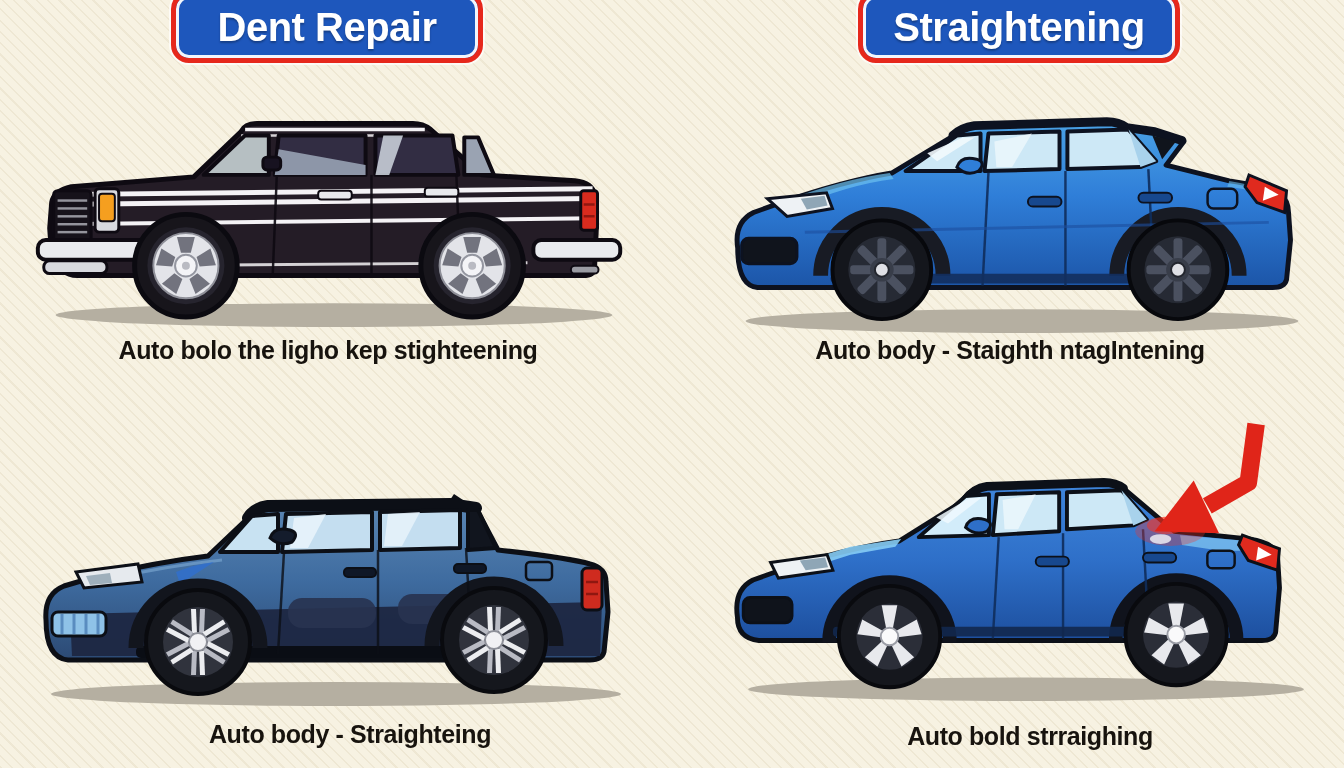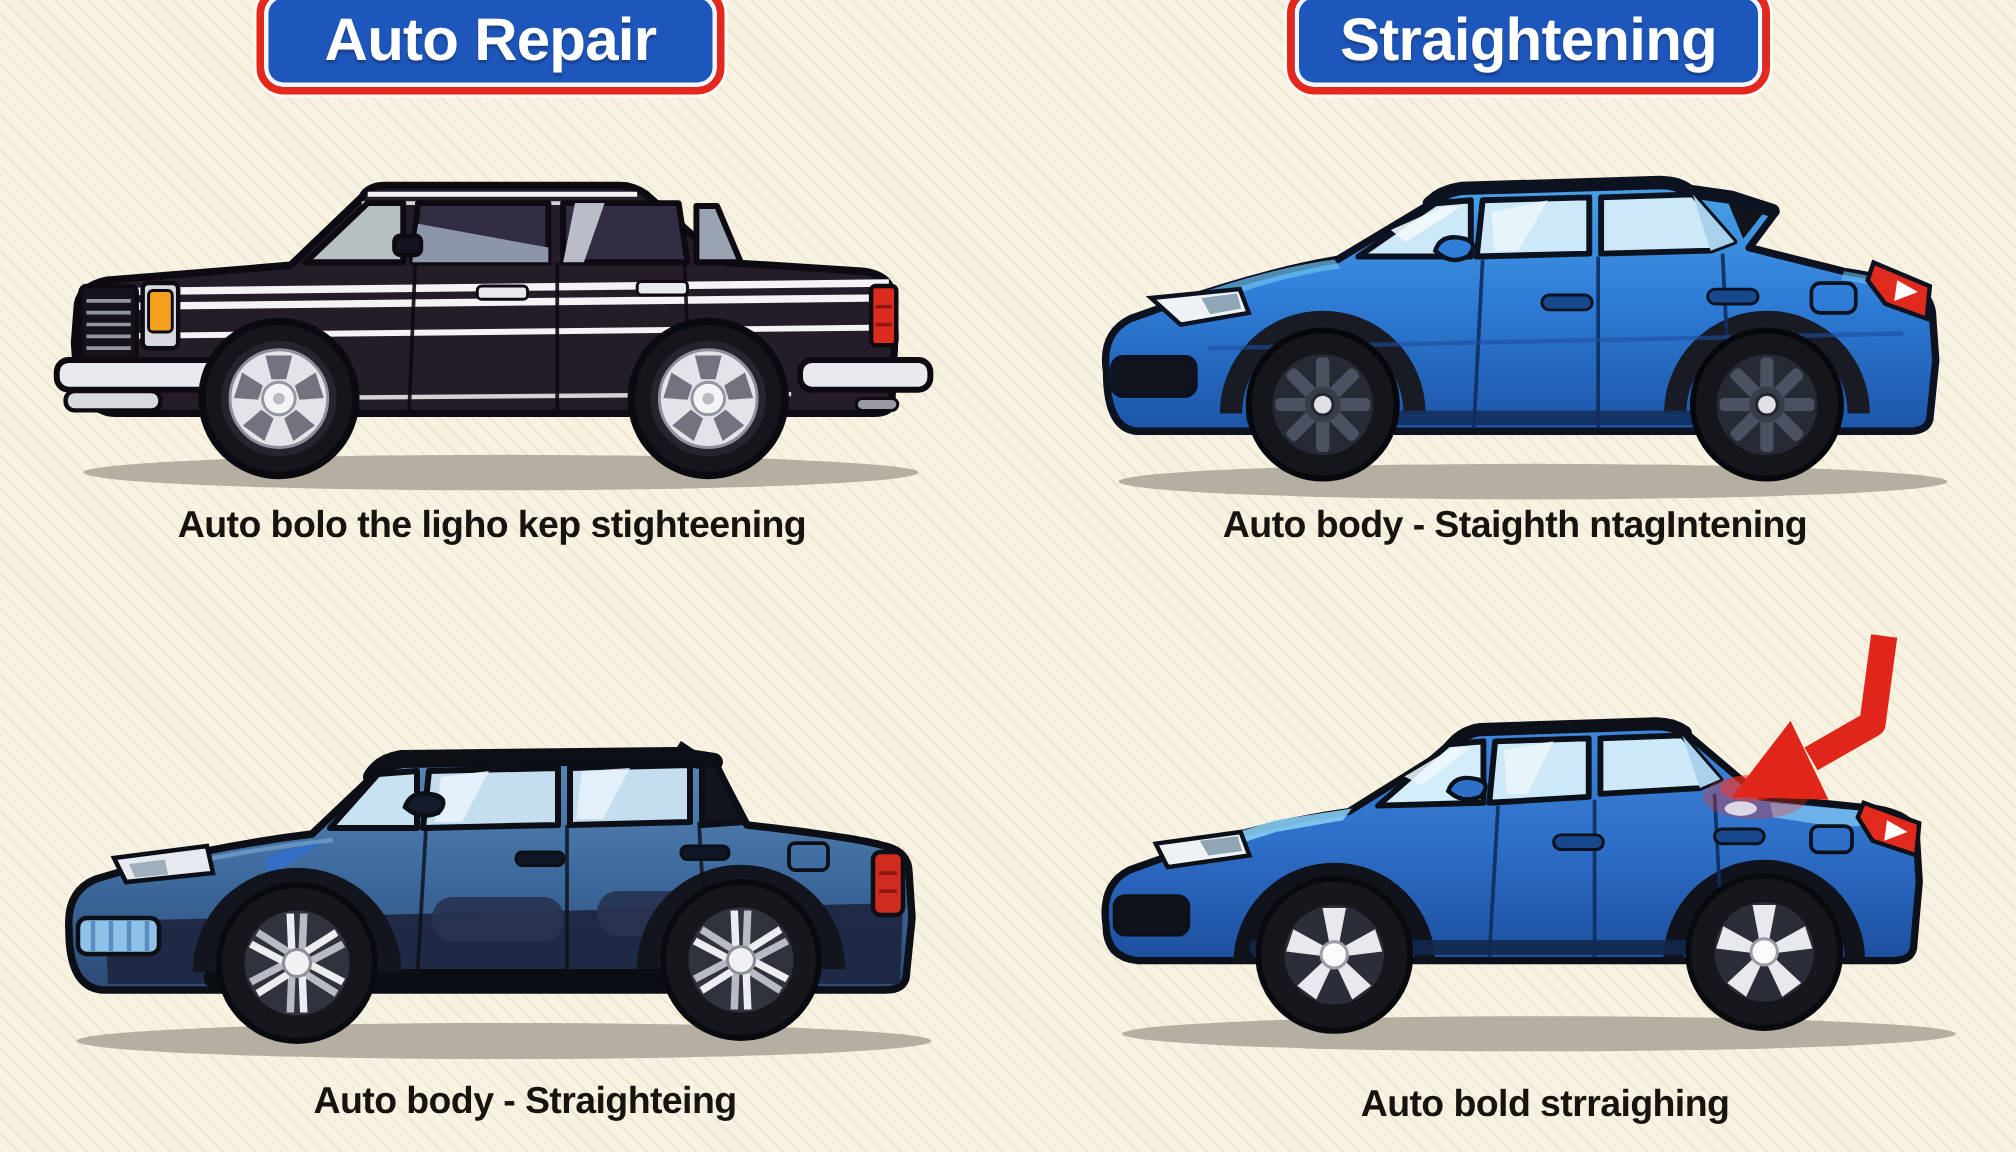--- a/index.html
+++ b/index.html
@@ -36,21 +36,21 @@
   #car2{left:716px;top:84px;width:612px;height:257px;}
   #car3{left:26px;top:452px;width:620px;height:260px;}
   #car4{left:714px;top:414px;width:624px;height:293px;}
 </style>
 </head>
 <body>
 
 <div class="stage">
 
   <div class="badge" id="badge-left">
-    <span>Auto Repair</span>
+    <span>Dent Repair</span>
   </div>
   <div class="badge" id="badge-right">
     <span>Straightening</span>
   </div>
 
   <svg class="car" id="car1" viewBox="0 0 620 260">
     <defs>
       <g id="c1wheel">
         <circle r="52" fill="#17151b" stroke="#0b0a10" stroke-width="5"></circle>
         <circle r="39" fill="#26242e"></circle>

